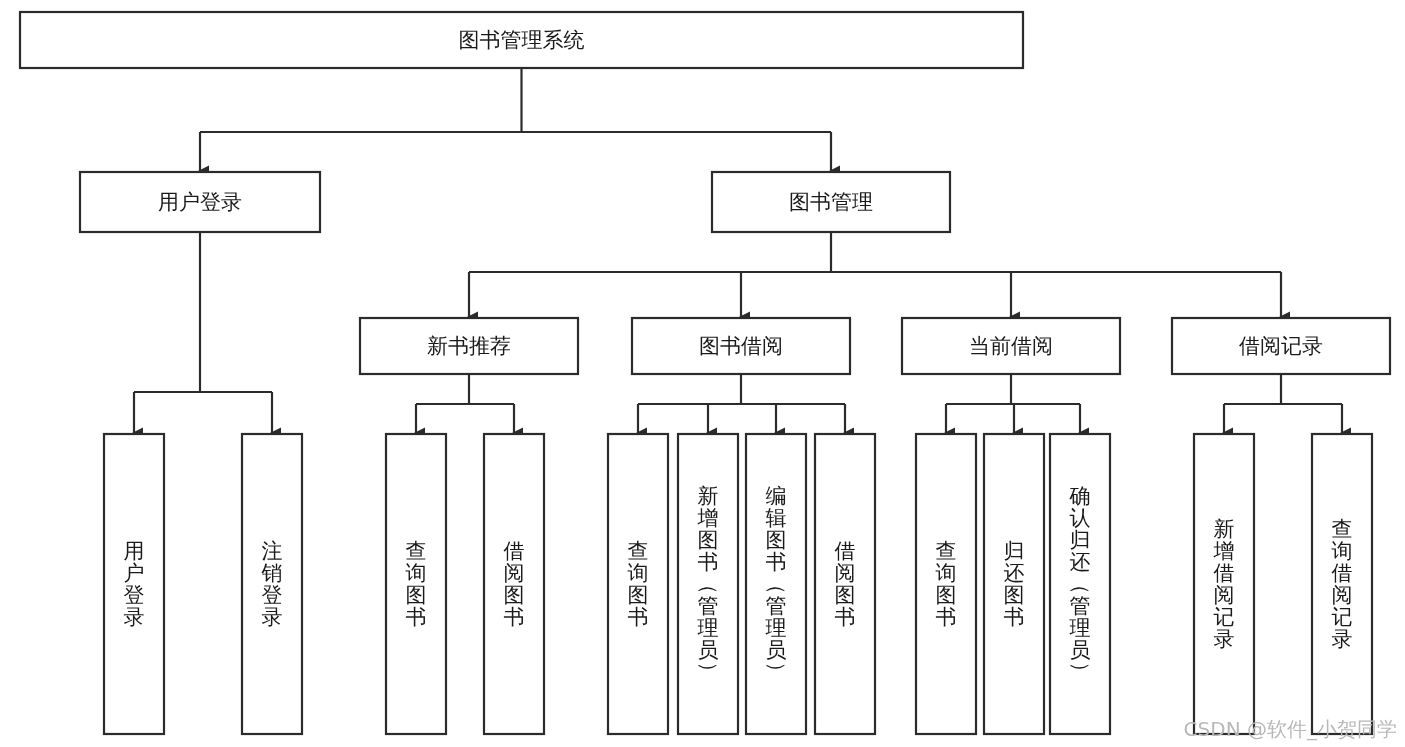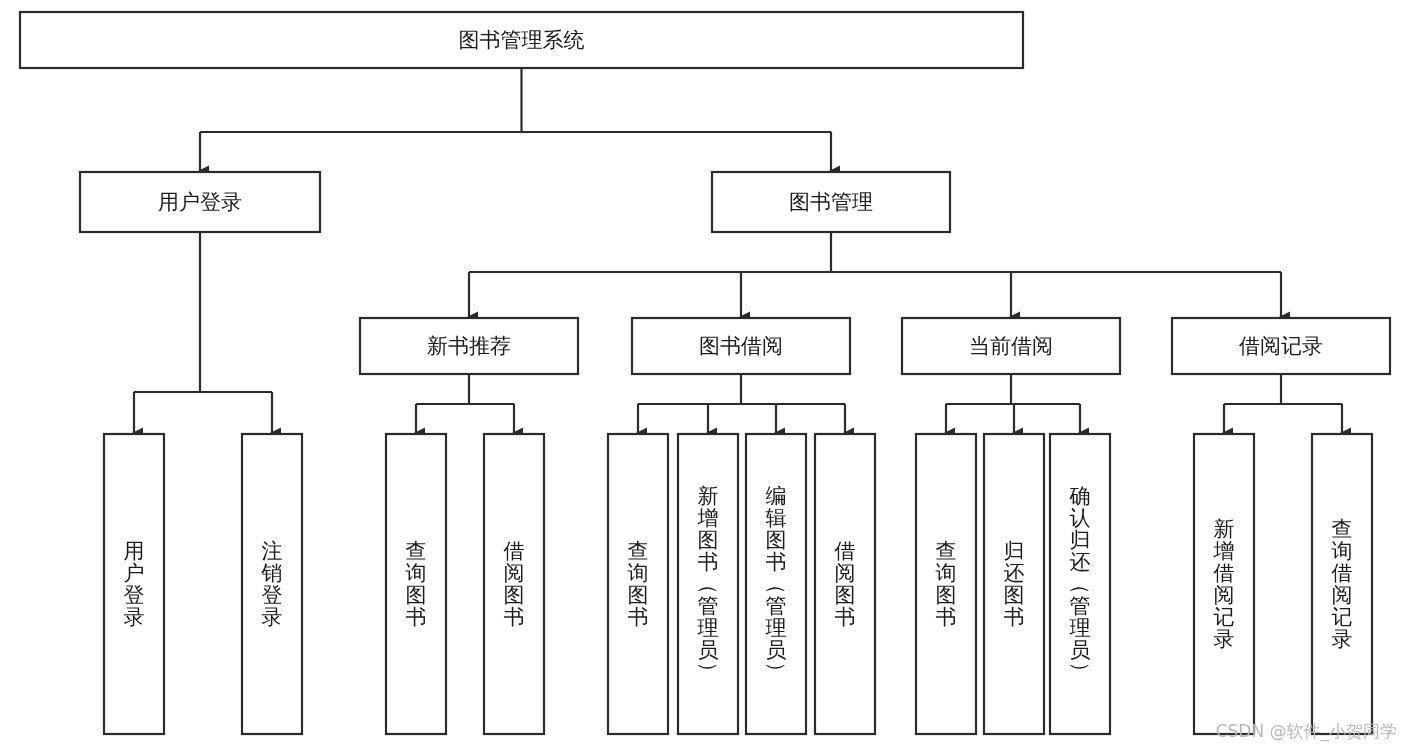--- a/index.html
+++ b/index.html
@@ -63,21 +63,21 @@
     fill: none;
   }
   .arrow-head {
     fill: #2b2b2b;
   }
   #watermark {
     position: absolute;
     right: 8px;
     bottom: 4px;
     font-family: "DejaVu Sans", "Liberation Sans", sans-serif;
-    font-size: 17px;
+    font-size: 20px;
     color: #b8b8b8;
     white-space: nowrap;
     user-select: none;
   }
 </style>
 </head>
 <body>
 
 <div id="diagram-root">
   <svg id="diagram-svg" viewBox="0 0 1405 747" xmlns="http://www.w3.org/2000/svg">

